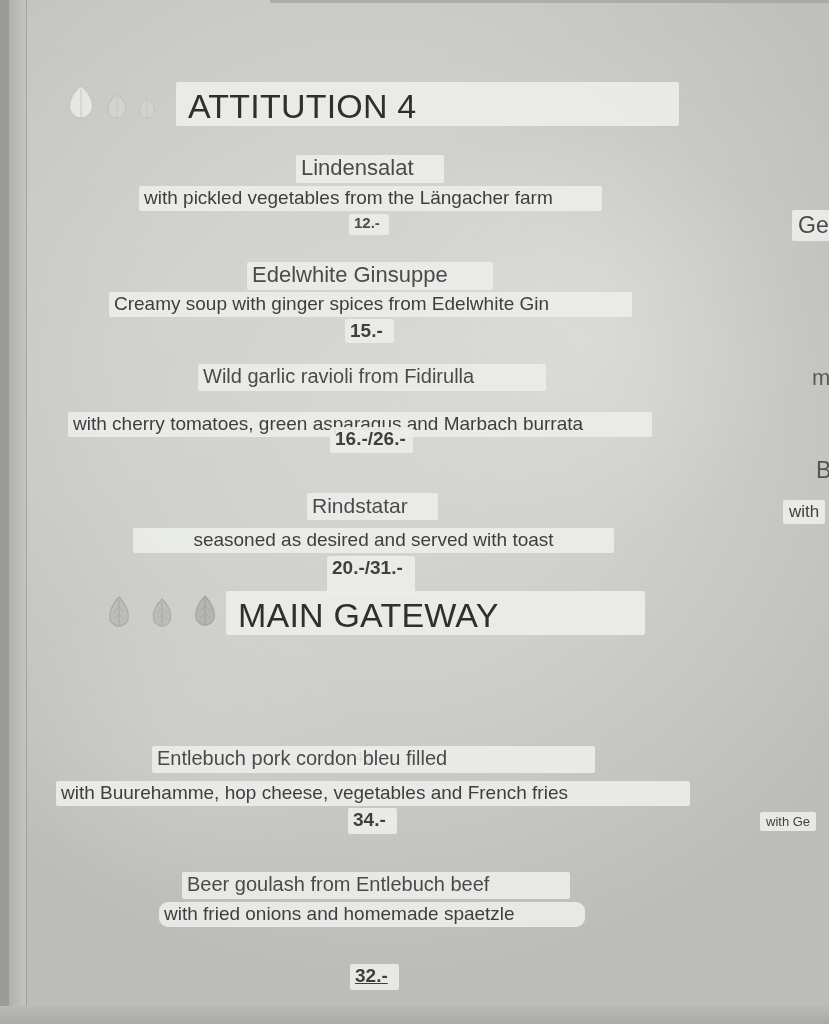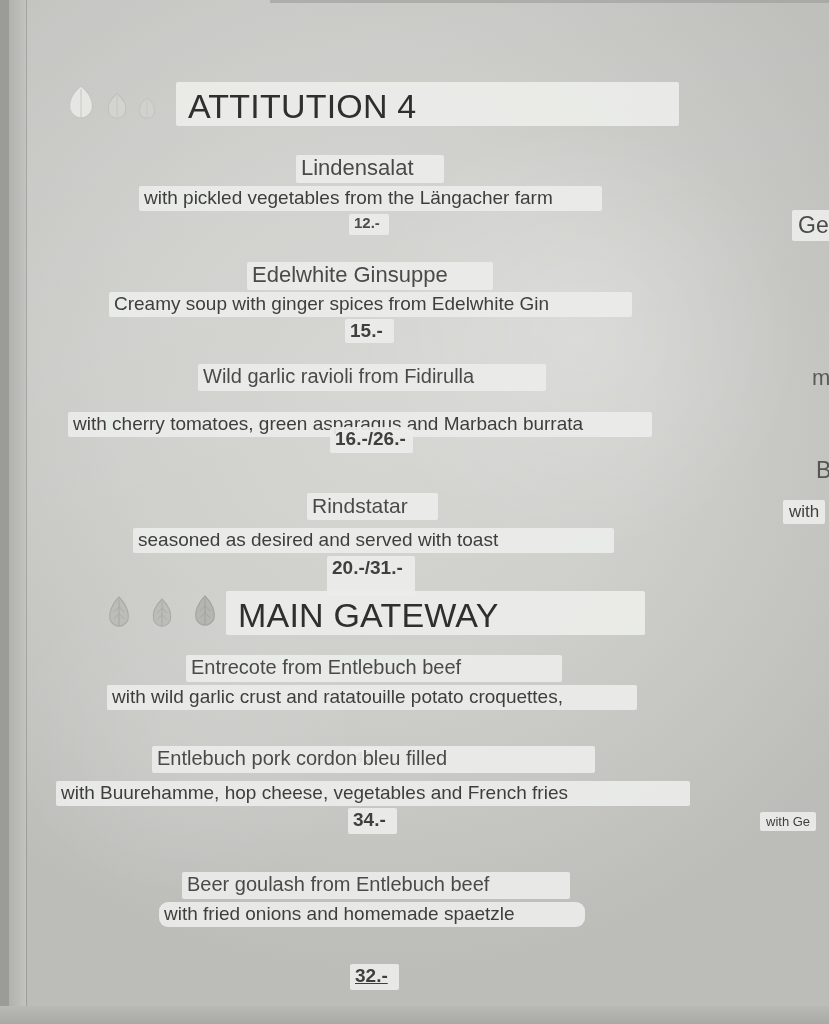--- a/index.html
+++ b/index.html
@@ -172,21 +172,21 @@
 
     <div class="chip dish" style="left:247px; top:262px; width:246px; height:28px; font-size:22px;">Edelwhite Ginsuppe</div>
     <div class="chip desc" style="left:109px; top:292px; width:523px; height:25px;">Creamy soup with ginger spices from Edelwhite Gin</div>
     <div class="chip price-lg" style="left:345px; top:319px; width:49px; height:24px;">15.-</div>
 
     <div class="chip dish" style="left:198px; top:364px; width:348px; height:27px;">Wild garlic ravioli from Fidirulla</div>
     <div class="chip desc" style="left:68px; top:400px; width:584px; height:25px;margin-top:12px;">with cherry tomatoes, green asparagus and Marbach burrata</div>
     <div class="chip price-lg" style="left:330px; top:427px; width:83px; height:26px;">16.-/26.-</div>
 
     <div class="chip dish" style="left:307px; top:493px; width:131px; height:27px; font-size:21px;">Rindstatar</div>
-    <div class="chip desc" style="left:133px; top:528px; width:481px; height:25px;">seasoned as desired and served with toast</div>
+    <div class="chip desc" style="left:133px; top:528px; width:481px; height:25px;text-align:center;">seasoned as desired and served with toast</div>
     <div class="chip price-lg" style="left:327px; top:556px; width:88px; height:40px;">20.-/31.-</div>
 
     <div class="leaf-row" style="left:104px; top:592px; gap:14px;">
       <svg class="leaf" width="30" height="36" viewBox="0 0 34 40">
         <path d="M17 3 C9 11 5 21 7 29 C9 34 14 36 17 36 C20 36 25 34 27 29 C29 21 25 11 17 3 Z" fill="#bcbdb9" stroke="#a9aaa6" stroke-width="1.3"></path>
         <path d="M17 6 L17 36" stroke="#a9aaa6" stroke-width="1.3"></path>
         <path d="M17 14 L11 20 M17 14 L23 20 M17 22 L11 28 M17 22 L23 28" stroke="#a9aaa6" stroke-width="1.1"></path>
       </svg>
       <svg class="leaf" width="28" height="34" viewBox="0 0 34 40">
         <path d="M17 3 C9 11 5 21 7 29 C9 34 14 36 17 36 C20 36 25 34 27 29 C29 21 25 11 17 3 Z" fill="#bcbdb9" stroke="#a9aaa6" stroke-width="1.3"></path>
@@ -195,22 +195,20 @@
       </svg>
       <svg class="leaf" width="30" height="38" viewBox="0 0 34 40">
         <path d="M17 3 C9 11 5 21 7 29 C9 34 14 36 17 36 C20 36 25 34 27 29 C29 21 25 11 17 3 Z" fill="#b5b6b2" stroke="#a3a49f" stroke-width="1.3"></path>
         <path d="M17 6 L17 36" stroke="#a3a49f" stroke-width="1.3"></path>
         <path d="M17 14 L11 20 M17 14 L23 20 M17 22 L11 28 M17 22 L23 28" stroke="#a3a49f" stroke-width="1.1"></path>
       </svg>
     </div>
 
     <div class="chip section-bar" style="left:226px; top:591px; width:419px; height:44px;">MAIN GATEWAY</div>
 
-    <div class="chip dish" style="left:186px; top:655px; width:376px; height:27px;">Entrecote from Entlebuch beef</div>
-    <div class="chip desc" style="left:107px; top:685px; width:530px; height:25px;">with wild garlic crust and ratatouille potato croquettes,</div>
     <div class="chip price" style="left:350px; top:748px; width:40px; height:21px;">45.-</div>
 
     <div class="chip dish" style="left:152px; top:746px; width:443px; height:27px;">Entlebuch pork cordon bleu filled</div>
     <div class="chip desc" style="left:56px; top:781px; width:634px; height:25px;">with Buurehamme, hop cheese, vegetables and French fries</div>
     <div class="chip price-lg" style="left:348px; top:808px; width:49px; height:26px;">34.-</div>
 
     <div class="chip dish" style="left:182px; top:872px; width:388px; height:27px;">Beer goulash from Entlebuch beef</div>
     <div class="chip desc" style="left:159px; top:902px; width:426px; height:25px;border-radius:9px;">with fried onions and homemade spaetzle</div>
     <div class="chip price-lg" style="left:350px; top:964px; width:49px; height:26px;text-decoration:underline;">32.-</div>
 

